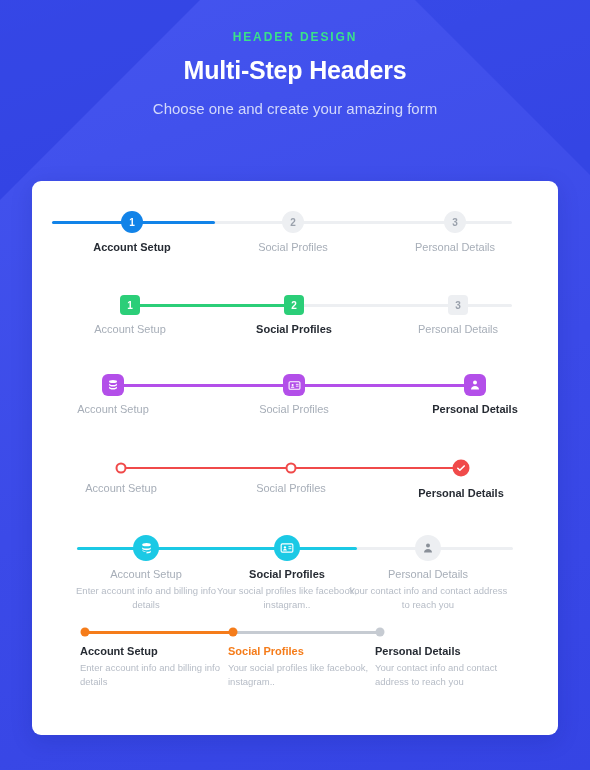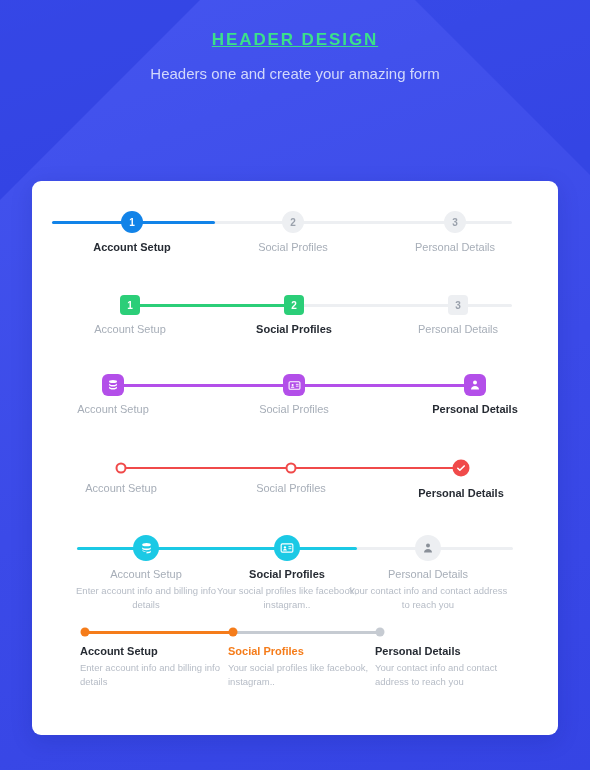--- a/index.html
+++ b/index.html
@@ -24,22 +24,22 @@
   }
   #bg-deco .wash {
     position: absolute; inset: 0;
     background: linear-gradient(160deg, rgba(90,110,255,0.30) 0%, rgba(45,60,225,0.0) 55%, rgba(35,50,215,0.25) 100%);
   }
 
   
   .page { position: relative; z-index: 2; }
   .hero { text-align: center; padding-top: 30px; }
   .hero-eyebrow {
-    color: #3BE08A; font-size: 17px; font-weight: bold;
-    letter-spacing: 1.9px; text-transform: uppercase; text-decoration: underline;
+    color: #3BE08A; font-size: 12px; font-weight: bold;
+    letter-spacing: 1.9px; text-transform: uppercase;
   }
   .hero-title {
     color: #ffffff; font-size: 25px; font-weight: bold;
     margin-top: 12px; letter-spacing: -0.2px;
   }
   .hero-sub {
     color: #D2D8FB; font-size: 15px; line-height: 22px;
     margin-top: 13px; font-weight: normal;
   }
 
@@ -104,22 +104,23 @@
 <div id="bg-deco">
   <div class="wash"></div>
   <div class="tri-left"></div>
   <div class="tri-right"></div>
 </div>
 
 <div class="page">
 
   <div class="hero">
     <div class="hero-eyebrow">HEADER DESIGN</div>
+    <h1 class="hero-title">Multi-Step Headers</h1>
     <div class="hero-sub">
-      <div>Headers one and create your amazing form</div>
+      <div>Choose one and create your amazing form</div>
     </div>
   </div>
 
   <div class="card">
 
     <div class="stepper" style="top:0;height:86px">
       <div class="track" style="top:40px">
         <div class="seg" style="left:20px;width:460px;background:#EDEFF2"></div>
         <div class="seg" style="left:20px;width:163px;background:#1283E8"></div>
       </div>

